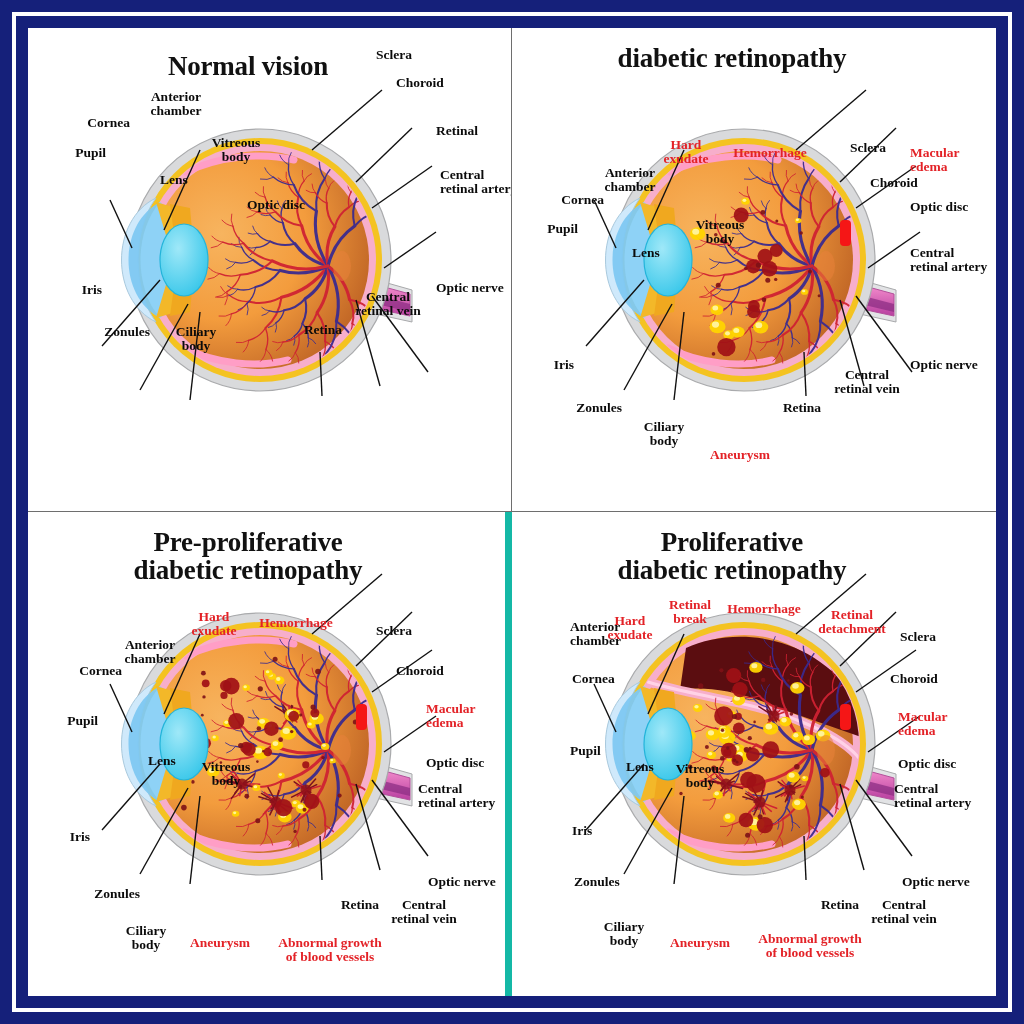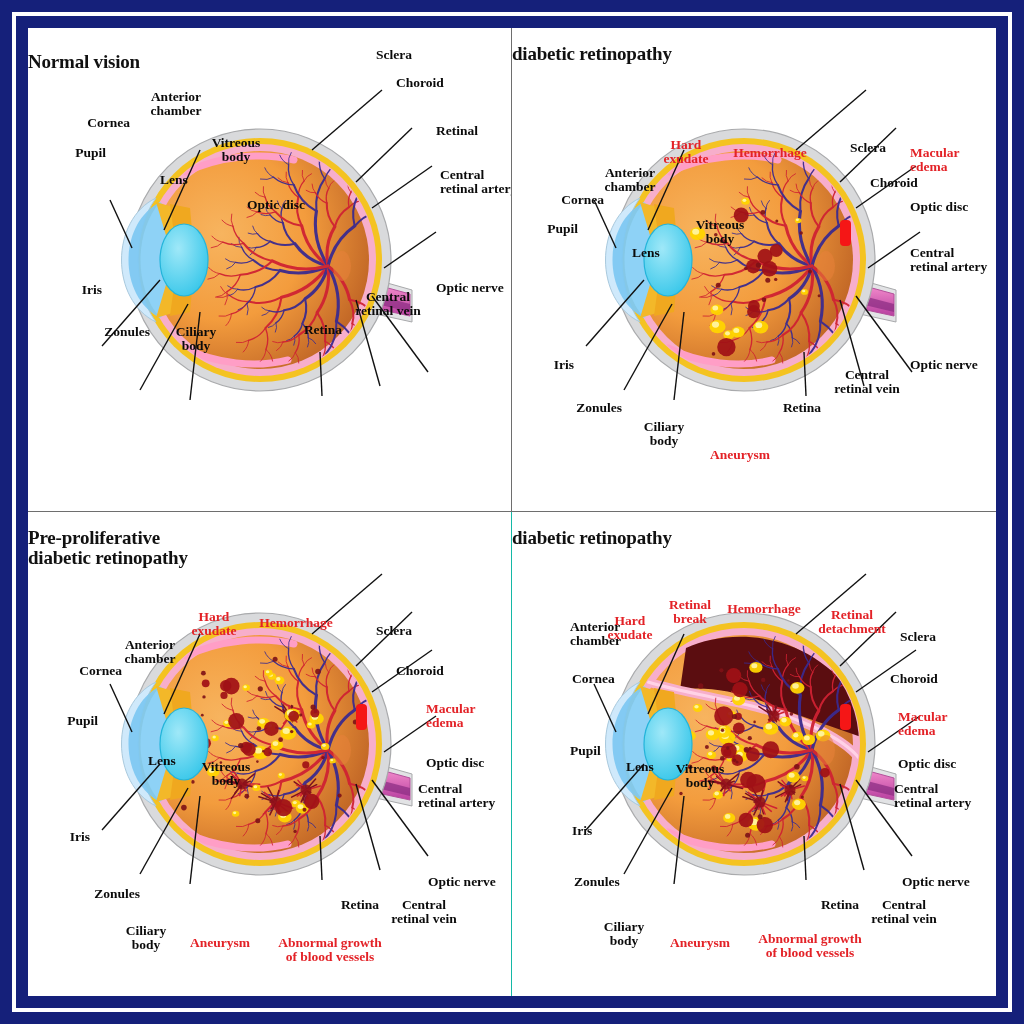--- a/index.html
+++ b/index.html
@@ -25,29 +25,29 @@
     background:#ffffff;
     box-sizing:border-box;
   }
   .panel{
     position:absolute;width:484px;height:484px;
     box-sizing:border-box;
     overflow:hidden;
   }
   #p0{left:0;top:0;border-right:1px solid #6e6e6e;border-bottom:1px solid #6e6e6e;}
   #p1{left:484px;top:0;border-bottom:1px solid #6e6e6e;}
-  #p2{left:0;top:484px;border-right:1px solid #14b8a6;}
+  #p2{left:0;top:484px;border-right:7px solid #14b8a6;}
   #p3{left:484px;top:484px;}
 
   .ptitle{
     position:absolute;left:0;width:440px;
-    text-align:left;
+    text-align:center;
     font-weight:bold;
     color:#111111;
-    font-size:19px;
+    font-size:27px;
     line-height:1.04;
     letter-spacing:-0.2px;
   }
   .ptitle.one-line{top:24px;}
   .ptitle.two-line{top:16px;}
 
   .stage{position:absolute;left:0;top:0;width:484px;height:484px;}
   .stage svg{position:absolute;left:0;top:0;}
 
   .lab{
@@ -1104,20 +1104,21 @@
 edema</div>
           <div class="lab" style="left: 368px; top: 152px;">Choroid</div>
           <div class="lab" style="left: 348px; top: 112px;">Sclera</div>
           <div class="lab c" style="left: 198px; top: 248px;">Vitreous
 body</div>
           <div class="lab c" style="left: 134px; top: 242px;">Lens</div>
         </div>
       </div>
     <div class="panel" id="p3">
         <div class="ptitle two-line">
+          <div>Proliferative</div>
           <div>diabetic retinopathy</div>
         </div>
         <div class="stage">
           <svg width="484" height="484" viewBox="0 0 484 484">
             <defs>
               <radialGradient id="vit3" cx="0.32" cy="0.38" r="0.82">
                 <stop offset="0%" stop-color="#f7b45f"></stop>
                 <stop offset="48%" stop-color="#f39c3d"></stop>
                 <stop offset="100%" stop-color="#b2561f"></stop>
               </radialGradient>

